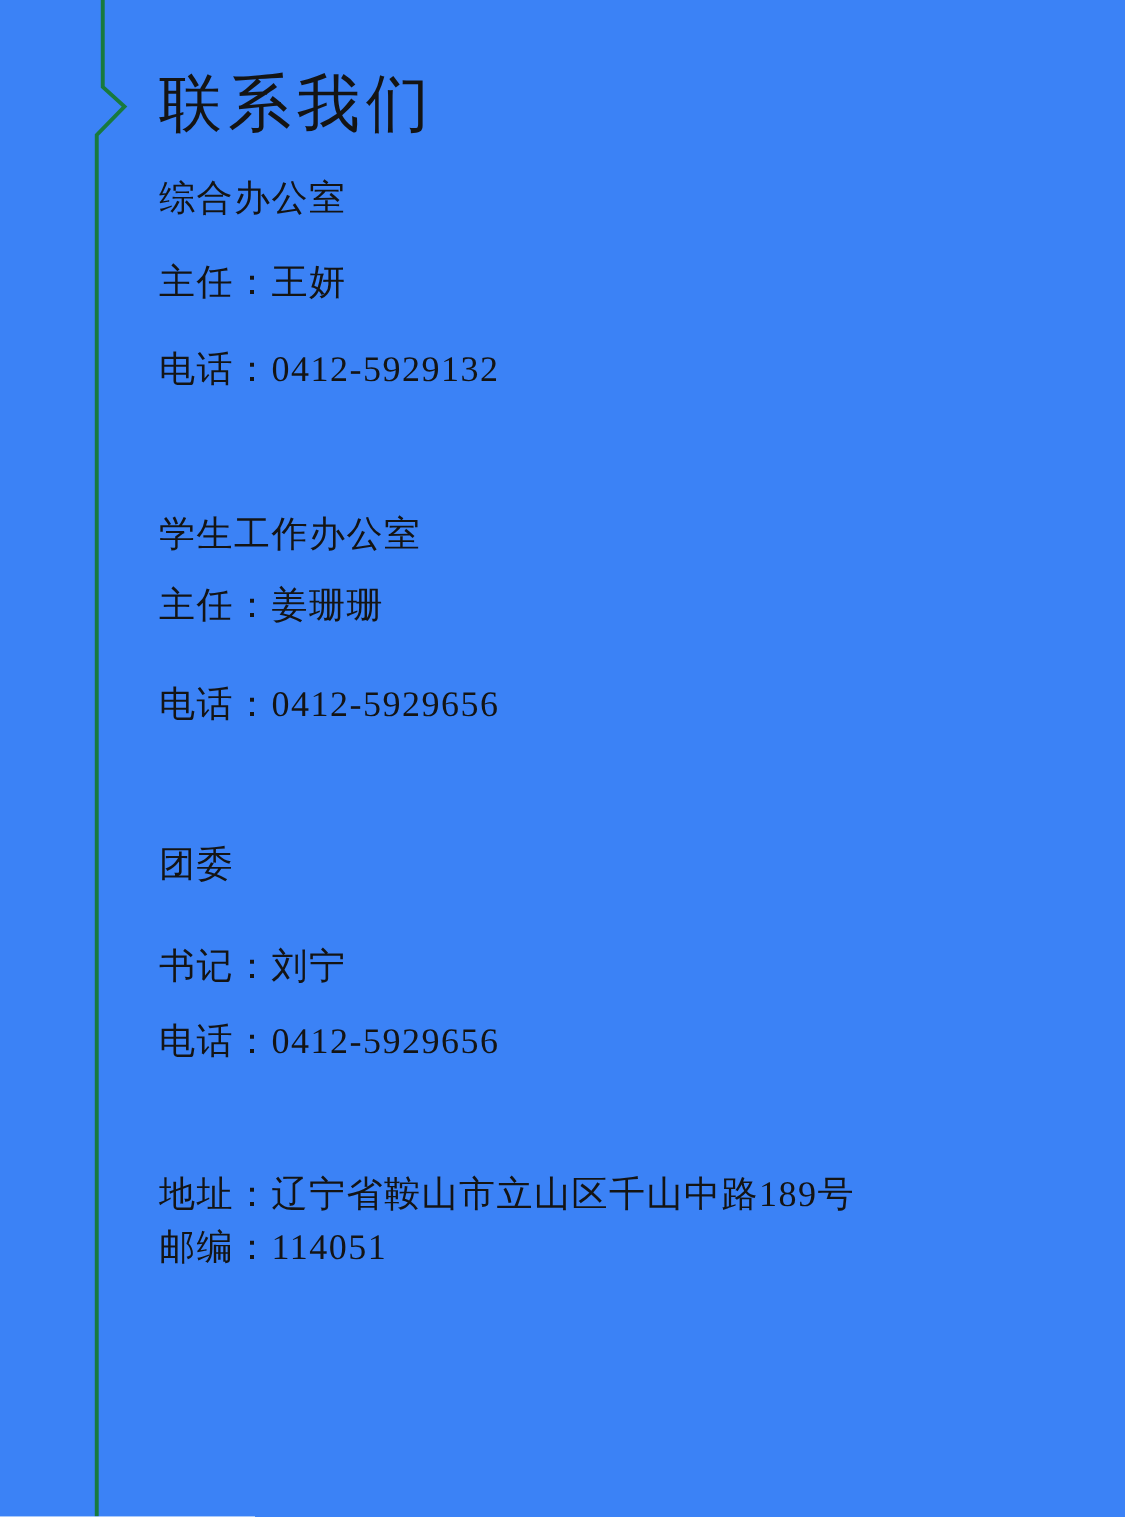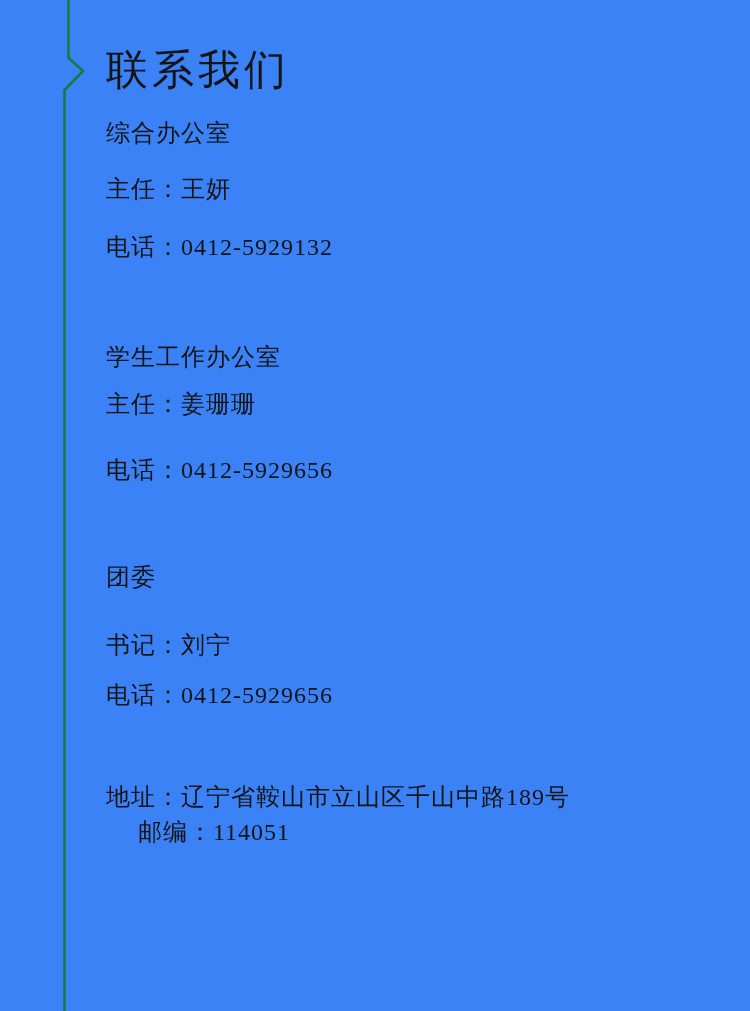--- a/index.html
+++ b/index.html
@@ -43,21 +43,21 @@
   .pos-s1t  { top: 120px; }
   .pos-s1r1 { top: 176px; text-align: right; }
   .pos-s1r2 { top: 234px; }
   .pos-s2t  { top: 344px; }
   .pos-s2r1 { top: 391px; }
   .pos-s2r2 { top: 457px; }
   .pos-s3t  { top: 564px; }
   .pos-s3r1 { top: 632px; }
   .pos-s3r2 { top: 682px; }
   .pos-addr { top: 773px; margin-top: 11px; }
-  .pos-post { top: 819px; margin-left: 32px; }
+  .pos-post { top: 819px; }
 </style>
 </head>
 <body>
 
 <div class="page">
 
   <svg class="accent-svg" width="100" height="1011" viewBox="0 0 100 1011" aria-hidden="true">
     <path d="M68.5 0 L68.5 58 L83 71 L64.5 90 L64.5 1011" fill="none" stroke="#187a3e" stroke-width="2.6" stroke-linejoin="miter"></path>
   </svg>
 

